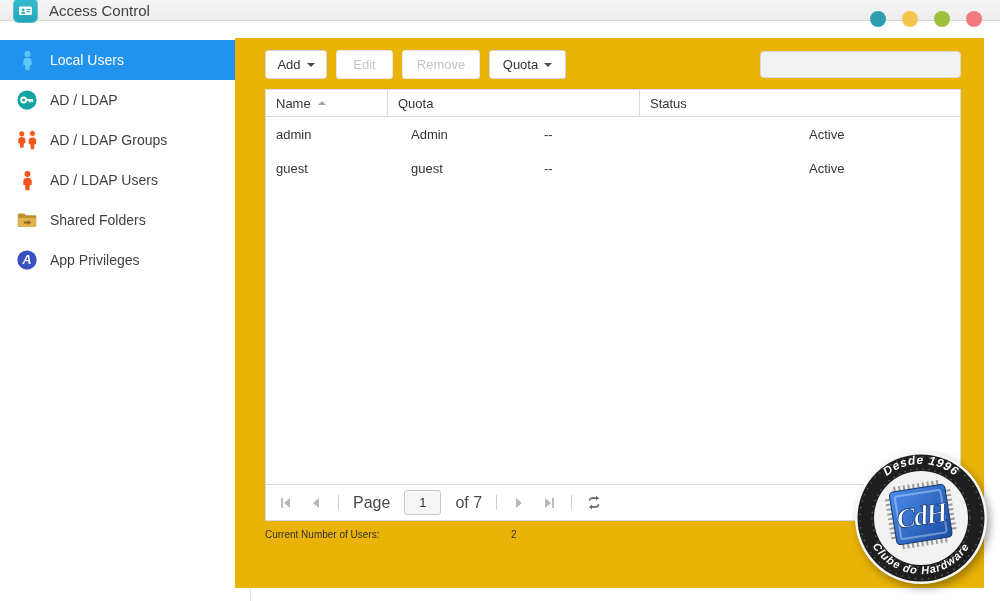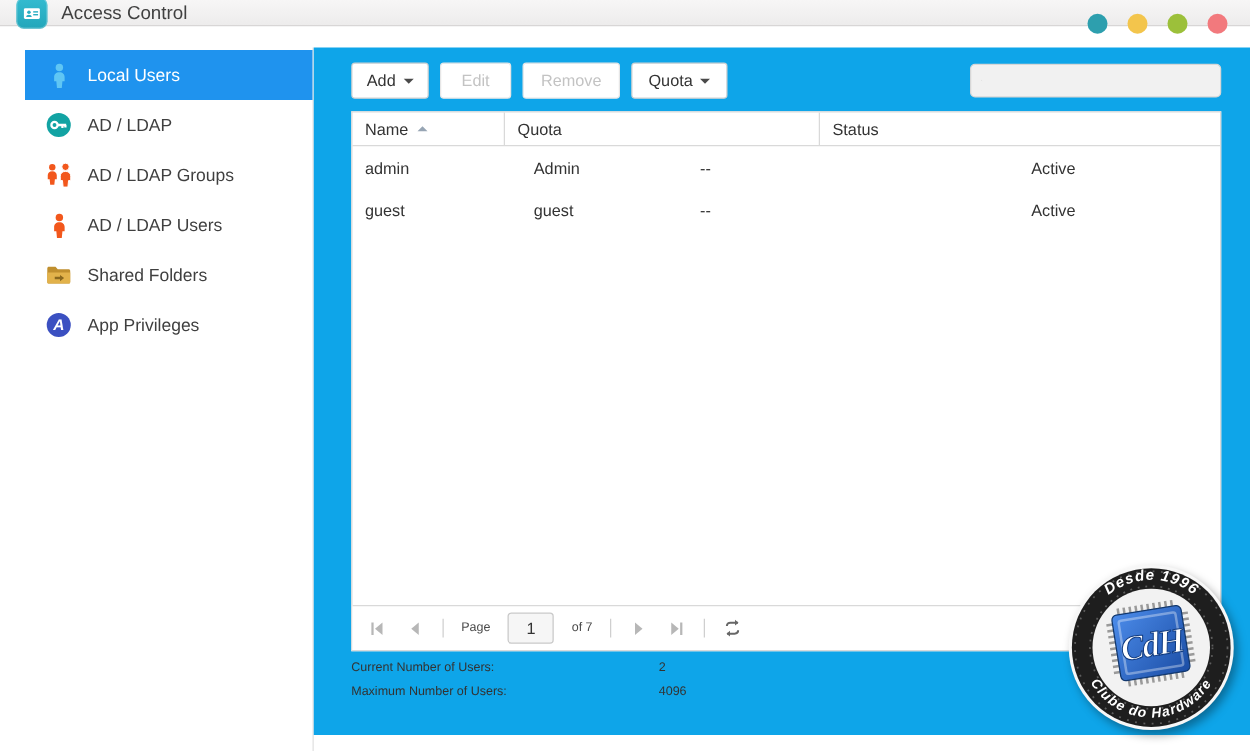--- a/index.html
+++ b/index.html
@@ -23,32 +23,32 @@
     display:flex; align-items:center; justify-content:center;
     box-shadow:inset 0 0 0 1px rgba(255,255,255,.25);
   }
   .titlebar .title { margin-left:11px; font-size:15px; color:#404040; }
   .dots { position:absolute; right:18px; top:0; height:38px; display:flex; align-items:center; gap:16px; }
   .dot { width:16px; height:16px; border-radius:50%; }
 
   
   .sidebar {
     position:absolute; left:0; top:38px; width:251px; height:563px;
-    background:#fff; border-right:1px solid #e1e1e1; padding-top:2px;padding-left:20px;
+    background:#fff; border-right:1px solid #e1e1e1; padding-top:2px;
   }
   .side-item {
     height:40px; display:flex; align-items:center; padding-left:15px;
     cursor:pointer; font-size:14px; color:#3f3f3f;
   }
   .side-item .icn { width:24px; height:24px; margin-right:11px; flex:0 0 24px;
     display:flex; align-items:center; justify-content:center; }
   .side-item.selected { background:#1f93ee; color:#fff; }
 
   
-  .content { position:absolute; left:251px; top:38px; width:749px; height:550px; background:#0ea5e9; }
+  .content { position:absolute; left:235px; top:38px; width:749px; height:550px; background:#eab308; }
 
   .btn {
     position:absolute; top:12px; height:29px; background:#fff;
     border:1px solid #d2d2d2; border-radius:3px; font-size:13px; color:#333;
     display:flex; align-items:center; justify-content:center; gap:6px; cursor:pointer;
     font-family:"Liberation Sans", sans-serif;
   }
   .btn.disabled { color:#c3c3c3; border-color:#e6e6e6; cursor:default; }
   .caret { width:0; height:0; border-left:4px solid transparent; border-right:4px solid transparent; border-top:4.5px solid #4a4a4a; margin-top:1px; }
   #btn-add { left:30px; width:62px; }
@@ -84,21 +84,21 @@
   .trow { display:flex; height:34px; cursor:pointer;gap:13px; }
   .td { display:flex; align-items:center; padding-left:10px; font-size:13px; color:#333; }
 
   
   .pagbar {
     flex:0 0 36px; border-top:1px solid #d9d9d9; display:flex; align-items:center;
     padding-left:12px; gap:14px; background:#fff;
   }
   .pbtn { width:16px; height:16px; display:flex; align-items:center; justify-content:center; cursor:pointer; }
   .psep { width:1px; height:15px; background:#cfcfcf; }
-  .plabel { font-size:10px; color:#4a4a4a; }
+  .plabel { font-size:16px; color:#4a4a4a; }
   .pageinput {
     width:37px; height:25px; text-align:center; font-size:13px; color:#333;
     background:#f6f6f6; border:1px solid #c9c9c9; border-radius:3px;
     font-family:"Liberation Sans", sans-serif; outline:none;
   }
 
   
   .stats { position:absolute; left:30px; top:487px; }
   .statline { display:flex; height:19px; align-items:center; font-size:10px; color:#333; }
   .statline .lbl { width:246px; }
@@ -300,24 +300,20 @@
           <path d="M6 9.6l-2.8 2.3L6 14.2z" fill="#676767"></path>
         </svg>
       </span>
     </div>
   </div>
 
   <div class="stats">
     <div class="statline">
       <span class="lbl">Current Number of Users:</span>
       <span class="val">2</span>
-    </div>
-    <div class="statline">
-      <span class="lbl">Maximum Number of Users:</span>
-      <span class="val">4096</span>
     </div>
   </div>
 
 </div>
 
 <div class="badge">
   <svg width="140" height="140" viewBox="0 0 140 140">
     <defs>
       <path id="arcTop" d="M23.2 43 A54 54 0 0 1 116.8 43" fill="none"></path>
       <path id="arcBottom" d="M15.9 84.5 A56 56 0 0 0 124.1 84.5" fill="none"></path>

